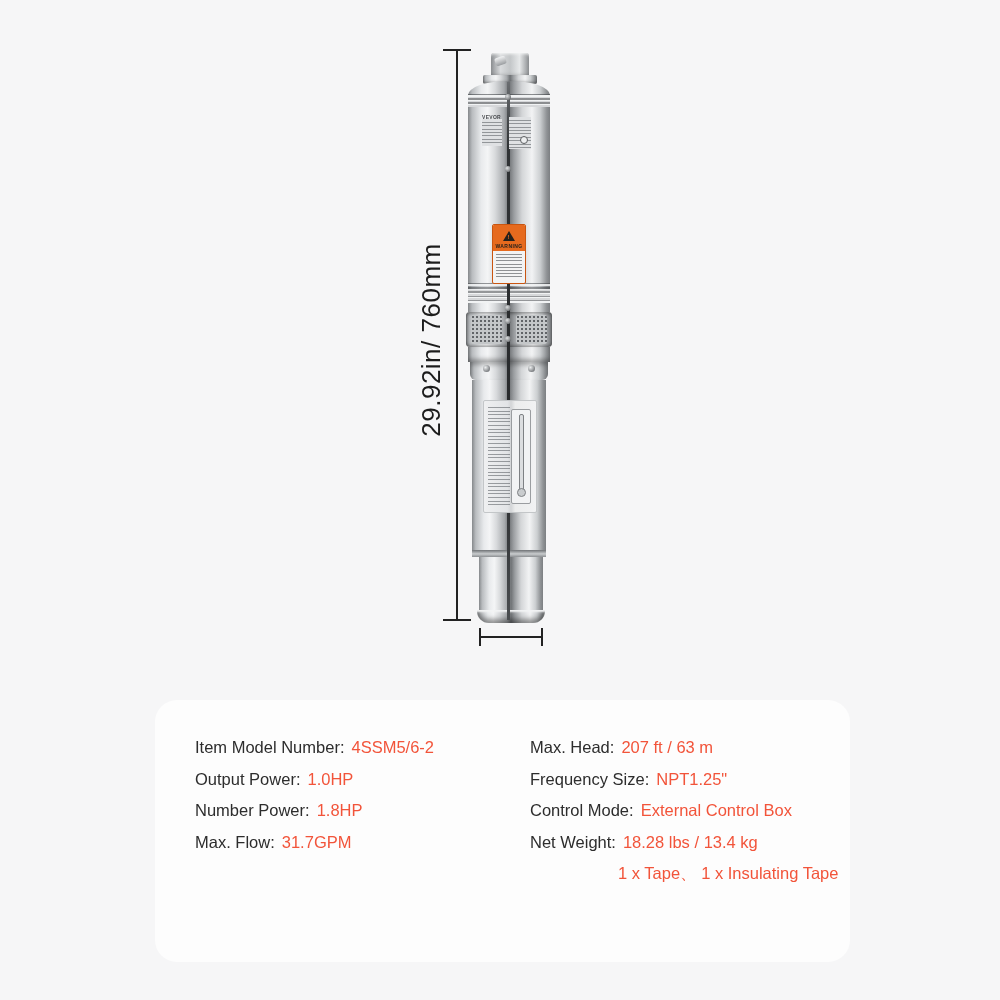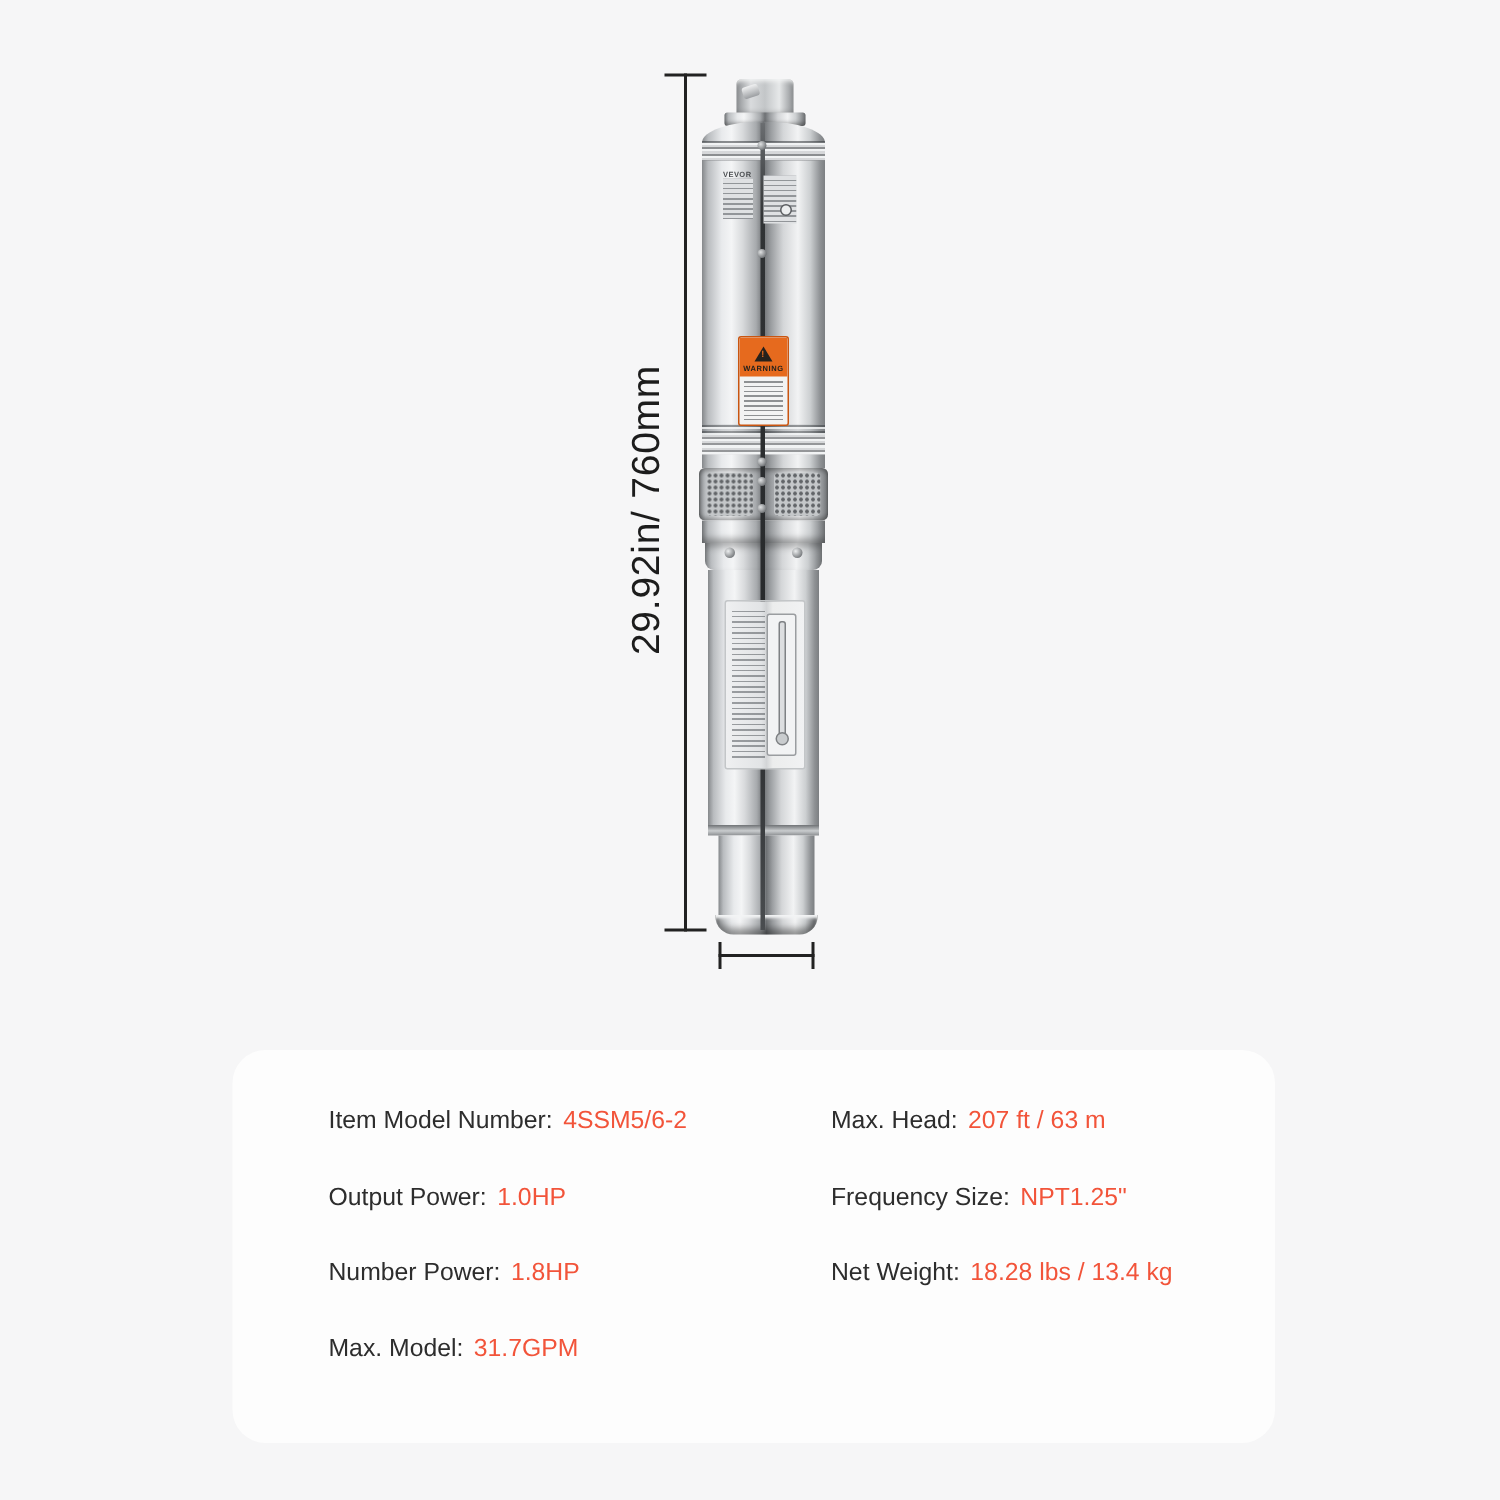--- a/index.html
+++ b/index.html
@@ -100,21 +100,21 @@
   .instr-diagram{position:absolute;right:5px;top:8px;width:20px;bottom:8px;border:1px solid #9a9da0;
     border-radius:2px;background:#f2f3f4;}
   .instr-pipe{position:absolute;left:7px;top:4px;width:5px;height:80px;border:1px solid #7e8184;
     border-radius:2px;background:#dcdee0;}
   .instr-pump{position:absolute;left:5px;bottom:6px;width:9px;height:9px;border:1px solid #7e8184;
     border-radius:50%;background:#c9ccce;}
 
   
   .spec-panel{position:absolute;left:155px;top:700px;width:695px;height:262px;border-radius:22px;
     background:var(--panel-background);}
-  .spec-col{position:absolute;top:38px;display:flex;flex-direction:column;gap:32px;margin-left:24px;}
+  .spec-col{position:absolute;top:38px;display:flex;flex-direction:column;gap:13px;}
   .spec-col.col-left{left:40px;}
   .spec-col.col-right{left:375px;}
   .spec-row{font-size:16.5px;line-height:18.5px;white-space:nowrap;}
   .spec-row .lbl{color:var(--label-text);}
   .spec-row .val{color:var(--accent);margin-left:7px;}
   .spec-row.indent .val{margin-left:88px;}
 </style>
 </head>
 <body>
 
@@ -186,29 +186,35 @@
       <div class="spec-row">
         <span class="lbl">Item Model Number:</span><span class="val">4SSM5/6-2</span>
       </div>
       <div class="spec-row">
         <span class="lbl">Output Power:</span><span class="val">1.0HP</span>
       </div>
       <div class="spec-row">
         <span class="lbl">Number Power:</span><span class="val">1.8HP</span>
       </div>
       <div class="spec-row">
-        <span class="lbl">Max. Model:</span><span class="val">31.7GPM</span>
+        <span class="lbl">Max. Flow:</span><span class="val">31.7GPM</span>
       </div>
     </div>
     <div class="spec-col col-right">
       <div class="spec-row">
         <span class="lbl">Max. Head:</span><span class="val">207 ft / 63 m</span>
       </div>
       <div class="spec-row">
         <span class="lbl">Frequency Size:</span><span class="val">NPT1.25"</span>
       </div>
       <div class="spec-row">
+        <span class="lbl">Control Mode:</span><span class="val">External Control Box</span>
+      </div>
+      <div class="spec-row">
         <span class="lbl">Net Weight:</span><span class="val">18.28 lbs / 13.4 kg</span>
       </div>
+      <div class="spec-row indent">
+        <span class="lbl"></span><span class="val">1 x Tape、 1 x Insulating Tape</span>
+      </div>
     </div>
   </div>
 
 </div>
 
 </body></html>

